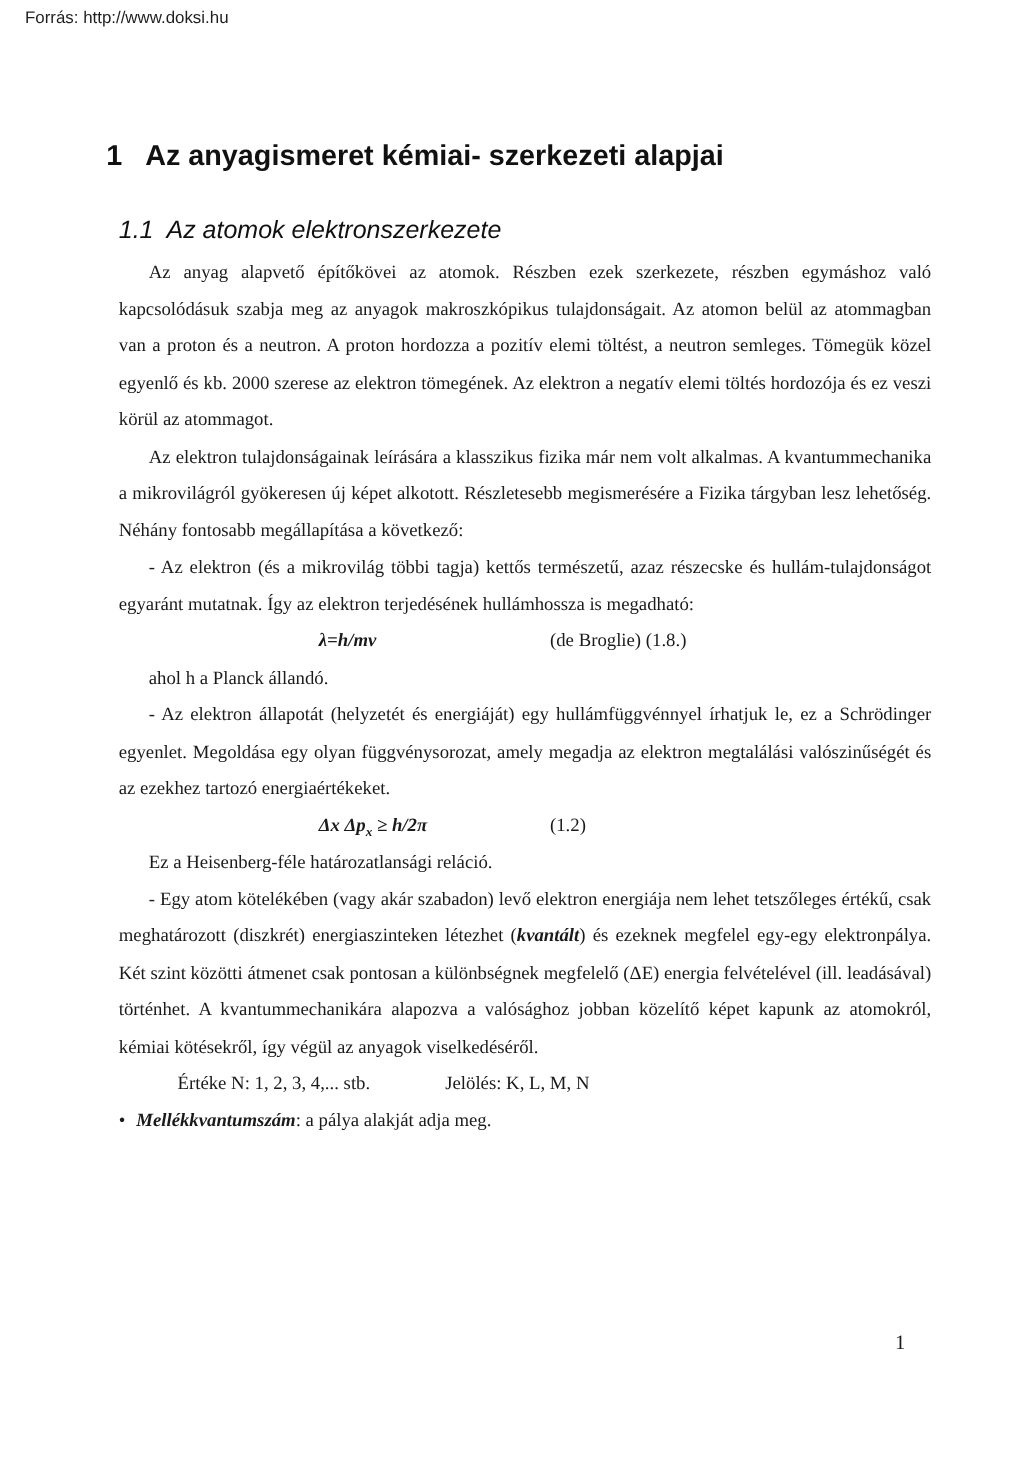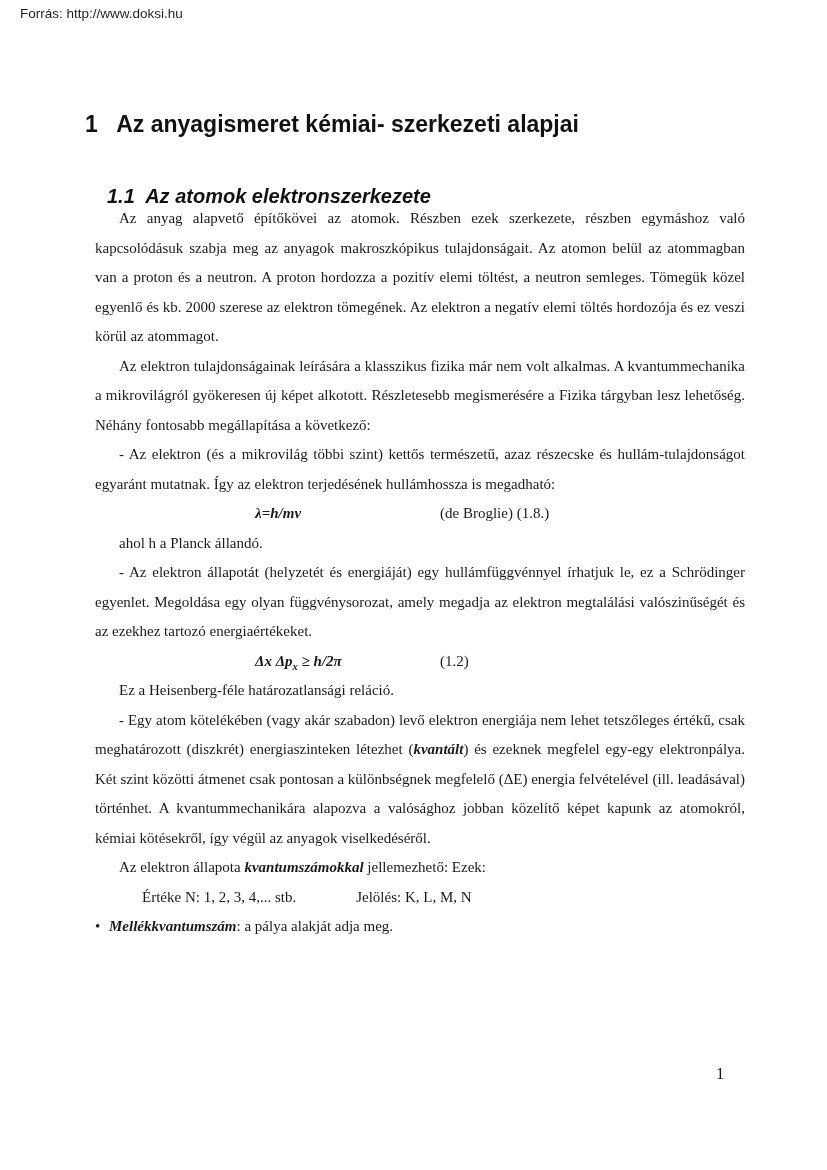--- a/index.html
+++ b/index.html
@@ -33,25 +33,25 @@
     color: #111;
     white-space: pre-wrap;
     margin: 0;
   }
   .section-heading {
     position: absolute;
     left: 95px;
     top: 173px;
     font-family: "Liberation Sans", sans-serif;
     font-size: 20px;
-    font-weight: bold;
+    font-weight: normal;
     font-style: italic;
     color: #111;
     white-space: pre-wrap;
-    margin: 12px;
+    margin: 0;
   }
   .content {
     position: absolute;
     left: 95px;
     top: 204px;
     width: 650px;
     font-size: 15px;
     line-height: 29.5px;
   }
   .content p { margin: 0; }
@@ -95,31 +95,30 @@
 
 <div class="source-header">Forrás: http://www.doksi.hu</div>
 
 <h1 class="doc-title">1   Az anyagismeret kémiai- szerkezeti alapjai</h1>
 
 <h2 class="section-heading">1.1  Az atomok elektronszerkezete</h2>
 
 <div class="content" id="content">
     <p class="para"><span>Az anyag alapvető építőkövei az atomok. Részben ezek szerkezete, részben egymáshoz való kapcsolódásuk szabja meg az anyagok makroszkópikus tulajdonságait. Az atomon belül az atommagban van a proton és a neutron. A proton hordozza a pozitív elemi töltést, a neutron semleges. Tömegük közel egyenlő és kb. 2000 szerese az elektron tömegének. Az elektron a negatív elemi töltés hordozója és ez veszi körül az atommagot.</span></p>
     <p class="para"><span>Az elektron tulajdonságainak leírására a klasszikus fizika már nem volt alkalmas. A kvantummechanika a mikrovilágról gyökeresen új képet alkotott. Részletesebb megismerésére a Fizika tárgyban lesz lehetőség. Néhány fontosabb megállapítása a következő:</span></p>
-    <p class="para"><span>- Az elektron (és a mikrovilág többi szint) kettős természetű, azaz részecske és hullám-tulajdonságot egyaránt mutatnak. Így az elektron terjedésének hullámhossza is megadható:</span></p>
+    <p class="para"><span>- Az elektron (és a mikrovilág többi tagja) kettős természetű, azaz részecske és hullám-tulajdonságot egyaránt mutatnak. Így az elektron terjedésének hullámhossza is megadható:</span></p>
     <div class="formula">
       <span class="f-lhs"><span>λ=h/mv</span></span>
       <span class="f-rhs">(de Broglie) (1.8.)</span>
     </div>
     <p class="line"><span>ahol h a Planck állandó.</span></p>
     <p class="para"><span>- Az elektron állapotát (helyzetét és energiáját) egy hullámfüggvénnyel írhatjuk le, ez a Schrödinger egyenlet. Megoldása egy olyan függvénysorozat, amely megadja az elektron megtalálási valószinűségét és az ezekhez tartozó energiaértékeket.</span></p>
     <div class="formula">
       <span class="f-lhs"><span>Δx Δp</span><sub>x</sub><span> ≥ h/2π</span></span>
       <span class="f-rhs">(1.2)</span>
     </div>
     <p class="line"><span>Ez a Heisenberg-féle határozatlansági reláció.</span></p>
     <p class="para"><span>- Egy atom kötelékében (vagy akár szabadon) levő elektron energiája nem lehet tetszőleges értékű, csak meghatározott (diszkrét) energiaszinteken létezhet (</span><span class="b i">kvantált</span><span>) és ezeknek megfelel egy-egy elektronpálya. Két szint közötti átmenet csak pontosan a különbségnek megfelelő (ΔE) energia felvételével (ill. leadásával) történhet. A kvantummechanikára alapozva a valósághoz jobban közelítő képet kapunk az atomokról, kémiai kötésekről, így végül az anyagok viselkedéséről.</span></p>
-    <p class="line"><span>Az elektron állapota </span><span class="b i">kvantumszámokkal</span><span> jellemezhető: Ezek:</span></p>
     <p class="twopart"><span class="part1">Értéke N: 1, 2, 3, 4,... stb.</span><span class="part2">Jelölés: K, L, M, N</span></p>
     <p class="bullet"><span class="marker">•</span><span class="b i">Mellékkvantumszám</span><span>: a pálya alakját adja meg.</span></p>
   </div>
 
 <div class="page-number">1</div>
 
 </body></html>

